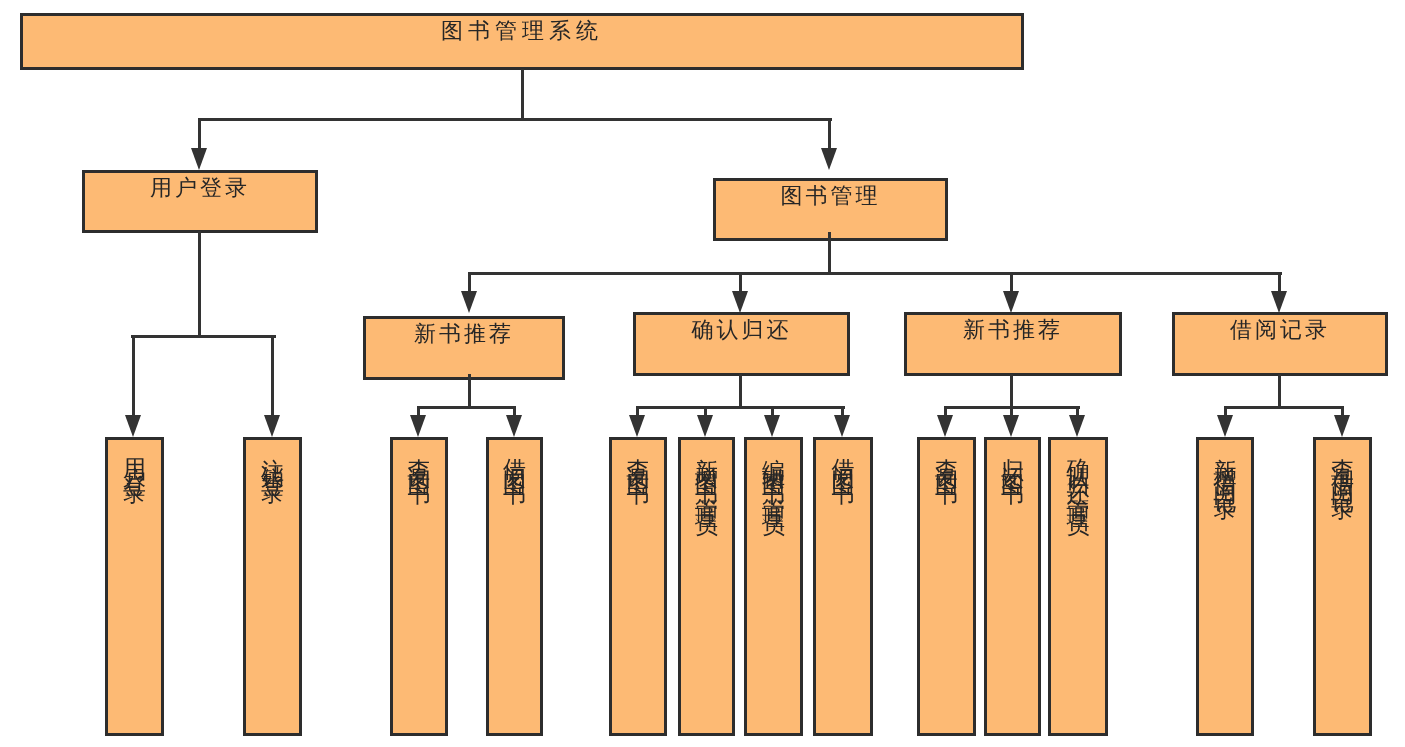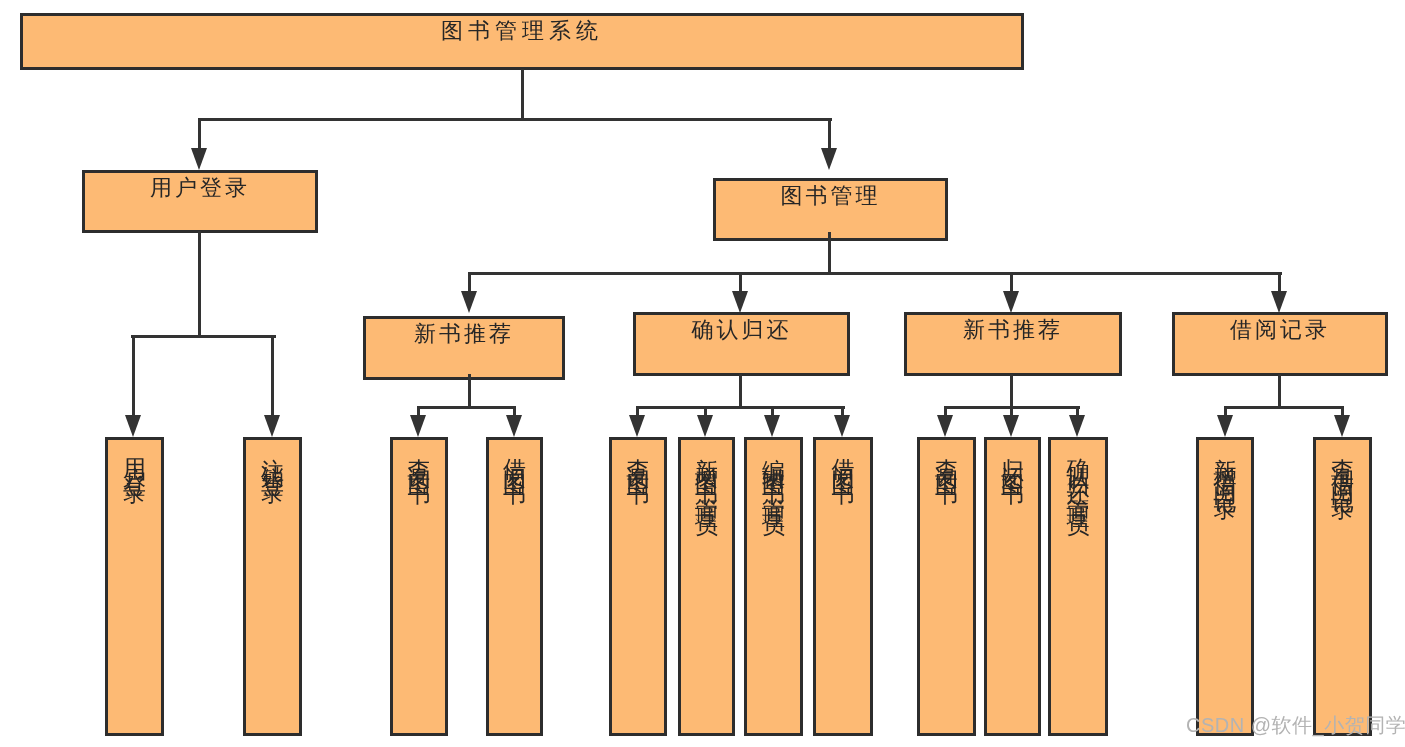--- a/index.html
+++ b/index.html
@@ -203,15 +203,14 @@
   <div class="line" style="left:1341px; top:406px; width:3px; height:14px;"></div>
   <div class="arrowhead" style="left:1334px; top:415px;"></div>
 
   <div class="box" style="left:1196px; top:437px; width:58px; height:299px;">
     <span class="vtext">新增借阅记录</span>
   </div>
   <div class="box" style="left:1313px; top:437px; width:59px; height:299px;">
     <span class="vtext">查询借阅记录</span>
   </div>
 
-  <div class="watermark">CSDN @软件_小贺同学</div>
 
 </div>
 
 </body></html>

